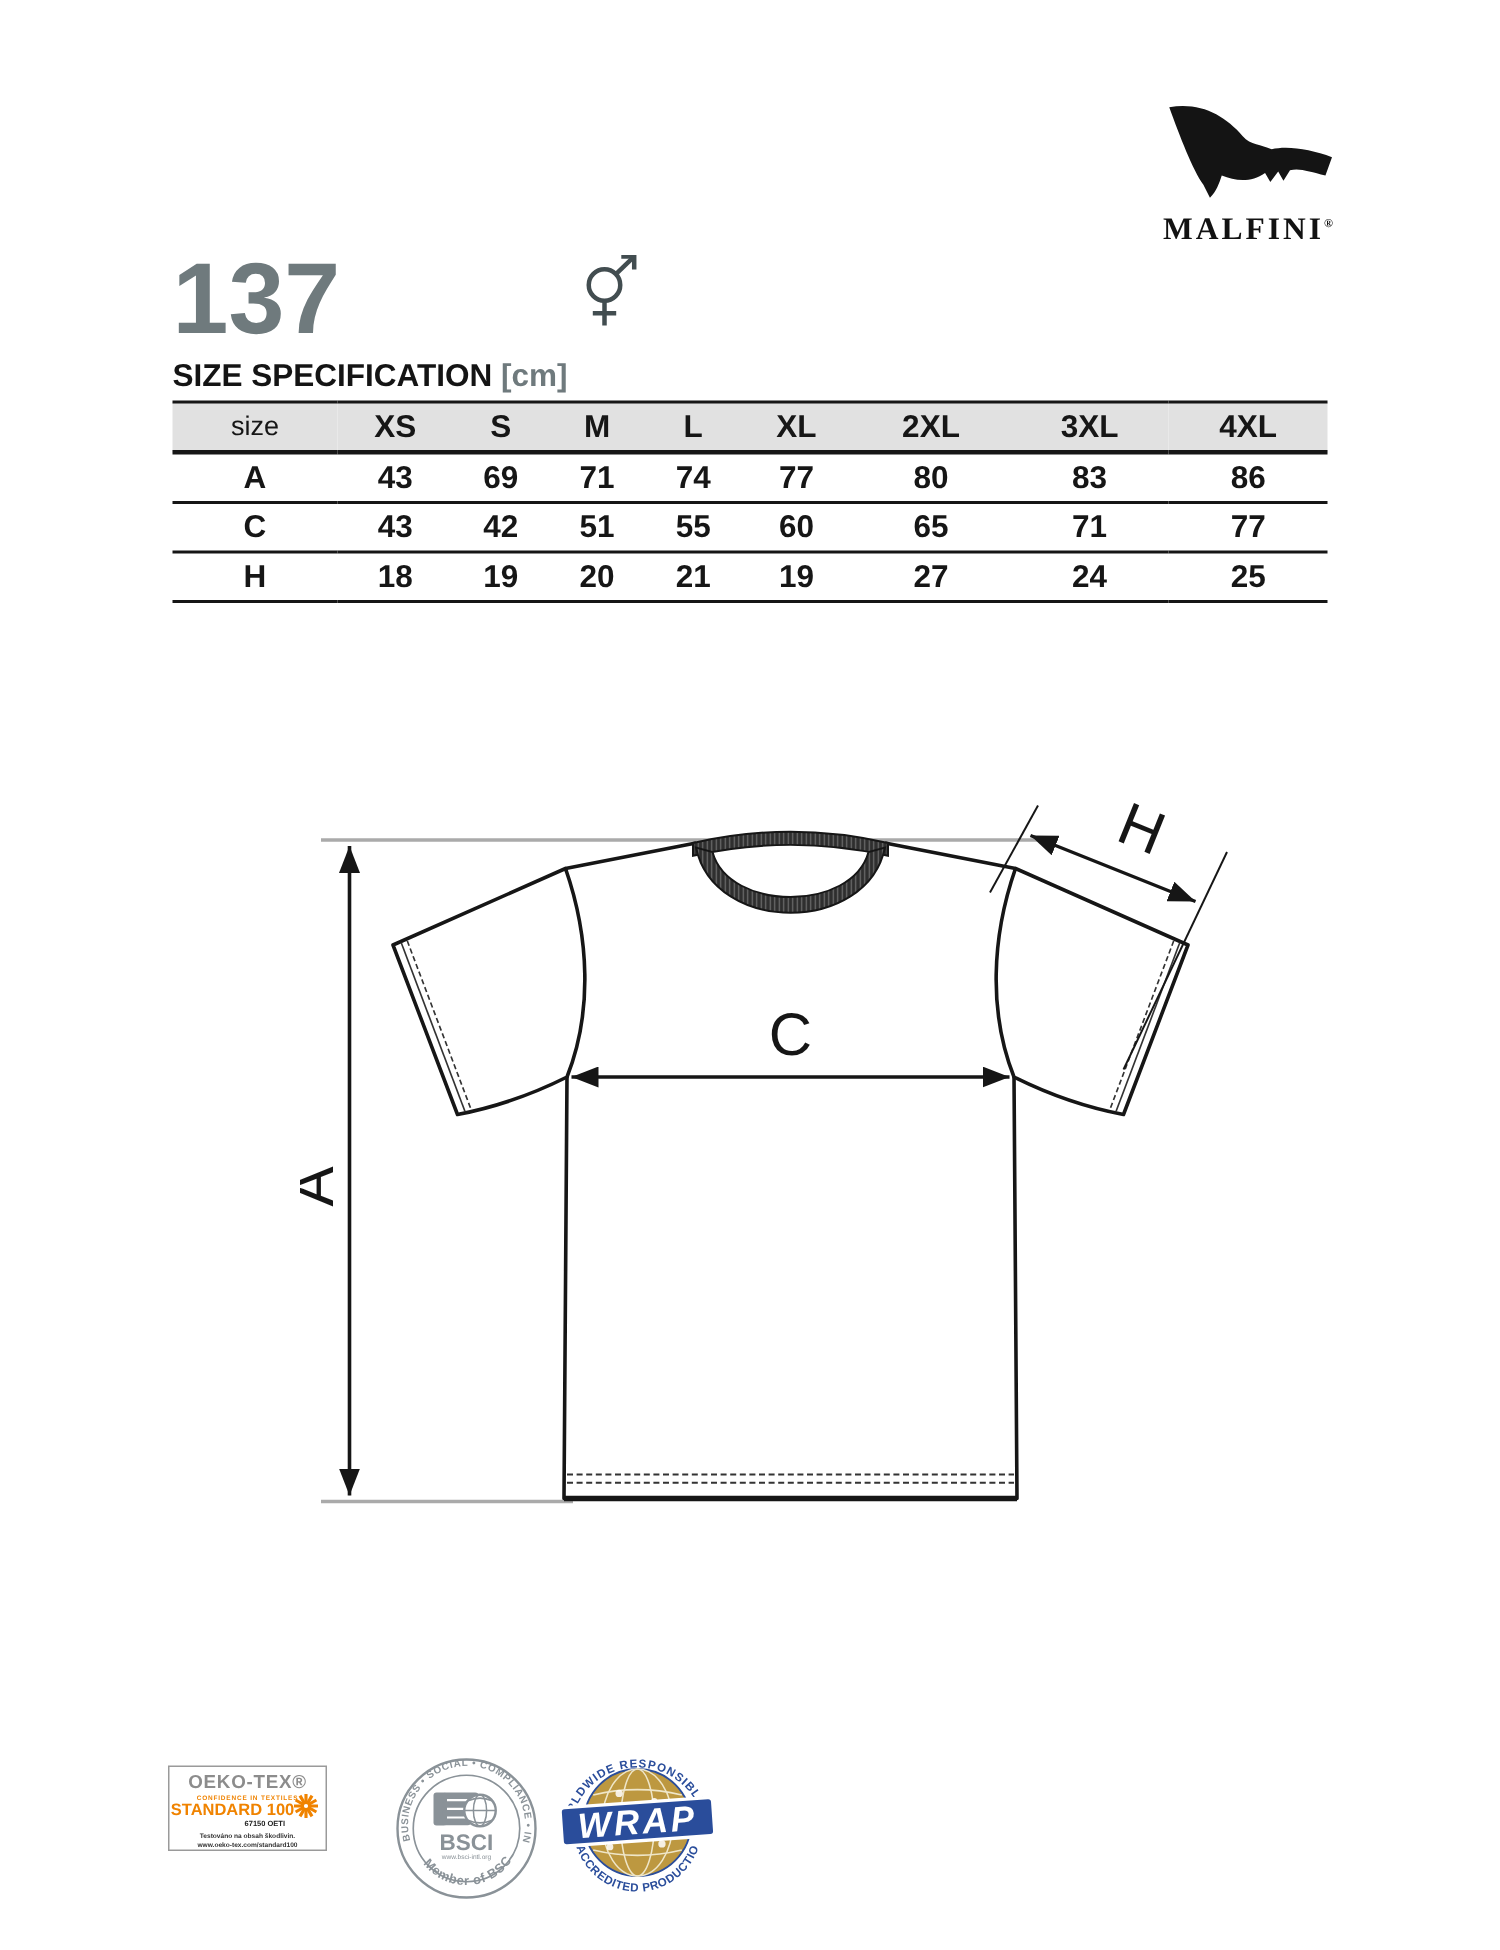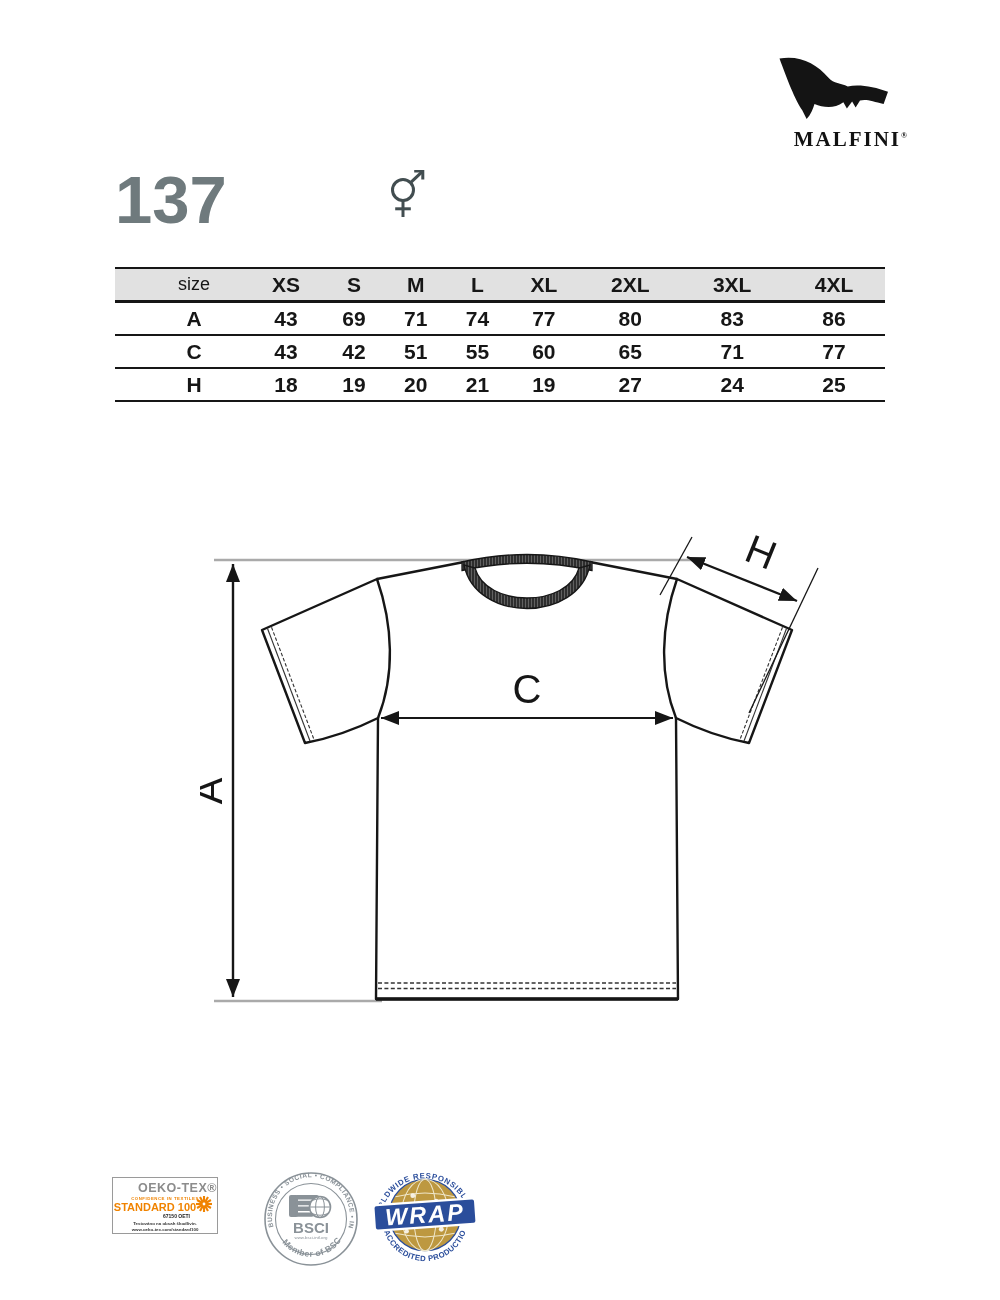--- a/index.html
+++ b/index.html
@@ -1,20 +1,20 @@
 <!DOCTYPE html>
 <html><head>
 <meta charset="utf-8">
 <style>
   html,body{margin:0;padding:0;background:#fff;}
   .page{position:relative;width:1000px;height:1300px;background:#fff;overflow:hidden;
         font-family:"Liberation Sans",sans-serif;color:#161616;}
 
   
-  .logo-block{position:absolute;left:757px;top:55px;width:150px;text-align:right;}
+  .logo-block{position:absolute;left:757px;top:68px;width:150px;text-align:center;}
   .logo-block svg{display:block;margin:0 auto;}
   .brand-name{font-family:"Liberation Serif",serif;font-weight:700;font-size:21px;
               letter-spacing:2px;color:#121212;margin-top:2px;white-space:nowrap;}
   .brand-name sup{font-size:8px;letter-spacing:0;}
 
   
   .product-code{position:absolute;left:115px;top:166px;font-size:67px;line-height:1;
                 font-weight:700;color:#6f7a7d;}
   .product-name{position:absolute;left:206px;top:183px;font-size:34px;line-height:1;
                 font-weight:700;color:#151515;}
@@ -22,32 +22,32 @@
 
   .section-title{position:absolute;left:115px;top:239px;font-size:21px;font-weight:700;color:#141414;}
   .section-title .unit{color:#6f7a7d;}
 
   
   .size-table{position:absolute;left:115px;top:267px;width:770px;border-collapse:collapse;}
   .size-table thead tr{background:#e1e1e1;border-top:2px solid #161616;border-bottom:3px solid #161616;}
   .size-table tbody tr{border-bottom:2px solid #161616;}
   .size-table th,.size-table td{text-align:center;padding:0;height:31px;font-size:21px;}
   .size-table th{font-weight:700;}
-  .size-table .c0{width:110px;padding-left:24px;}
+  .size-table .c0{width:110px;}
   .size-table th.c0{font-weight:400;font-size:18px;}
   .size-table td{font-weight:700;}
   .note{position:absolute;left:115px;top:403px;font-size:14px;font-style:italic;color:#a2a2a2;}
 
   
   .diagram{position:absolute;left:200px;top:535px;}
 
   
   .oeko{position:absolute;left:112px;top:1177px;width:106px;height:57px;border:1.5px solid #9a9a9a;
         box-sizing:border-box;padding-top:4px;text-align:center;}
-  .oeko-brand{font-size:12.5px;font-weight:700;color:#8c8c8c;letter-spacing:.5px;line-height:1.05;text-align:right;}
+  .oeko-brand{font-size:12.5px;font-weight:700;color:#8c8c8c;letter-spacing:.5px;line-height:1.05;}
   .oeko-tagline{font-size:4.3px;color:#f08300;font-weight:700;letter-spacing:.55px;margin-top:1px;}
   .oeko-standard{font-size:11px;font-weight:700;color:#f08300;line-height:1.1;padding-right:20px;}
   .oeko-certno{font-size:5px;font-weight:700;color:#222;text-align:right;padding-right:27px;}
   .oeko-line1{font-size:4.4px;color:#333;font-weight:700;margin-top:2px;line-height:1.3;}
   .oeko-line2{font-size:4.4px;color:#333;font-weight:700;line-height:1.3;}
   .oeko-flower{position:absolute;right:2px;top:15px;}
   .bsci{position:absolute;left:263px;top:1171px;}
   .wrap-logo{position:absolute;left:372px;top:1162px;}
 </style>
 </head>
@@ -76,20 +76,21 @@
   <svg class="unisex" width="38" height="54" viewBox="0 0 38 54">
     <g stroke="#424d50" stroke-width="3" fill="none">
       <circle cx="14" cy="20" r="10.5"></circle>
       <line x1="21.6" y1="12.7" x2="33" y2="1.8"></line>
       <path d="M25.2,1 L33.8,1 L33.8,9.6"></path>
       <line x1="14" y1="30.5" x2="14" y2="47"></line>
       <line x1="6.2" y1="38.8" x2="21.8" y2="38.8"></line>
     </g>
   </svg>
 
+  <div class="section-title"><span>SIZE SPECIFICATION</span> <span class="unit">[cm]</span></div>
 
   <table class="size-table">
     <thead>
       <tr>
         <th class="c0">size</th>
         <th>XS</th>
         <th>S</th>
         <th>M</th>
         <th>L</th>
         <th>XL</th>

